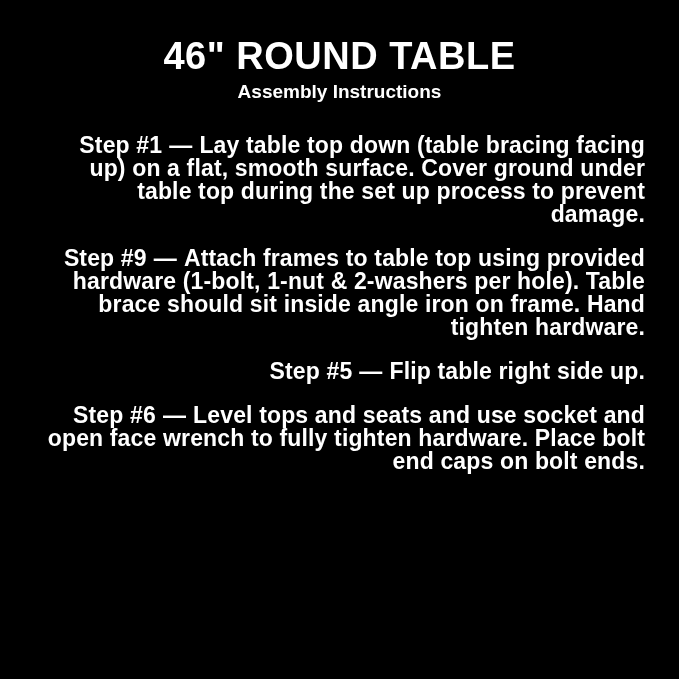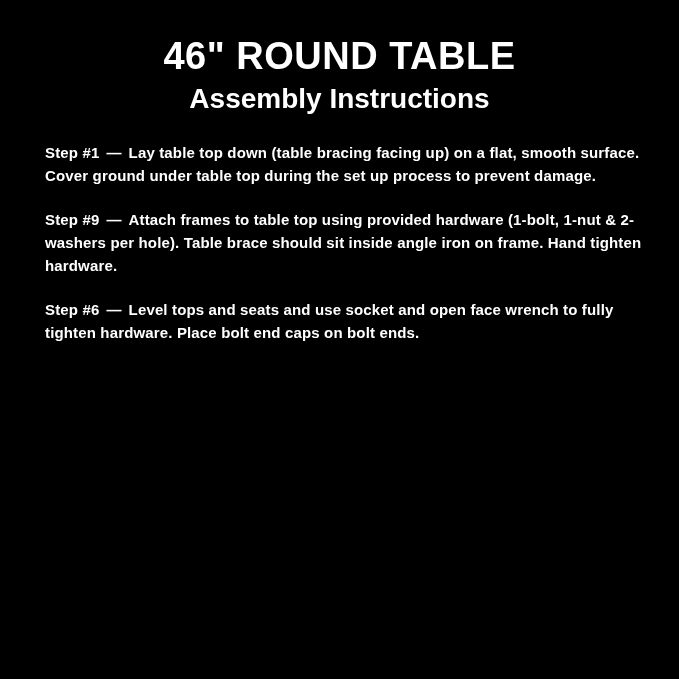--- a/index.html
+++ b/index.html
@@ -23,33 +23,34 @@
     padding-top: 37px;
     text-align: center;
   }
   .title {
     font-size: 38px;
     line-height: 38px;
     margin: 0;
     letter-spacing: 0.5px;
   }
   .subtitle {
-    font-size: 28px;
+    font-size: 19px;
     line-height: 28px;
-    margin: 10px 0 0 0;
+    margin: 3px 0 0 0;
   }
   .steps {
     margin-top: 28px;
     padding: 0 34px 0 45px; 
   }
   .step {
-    font-size: 15px;
+    font-size: 23px;
     line-height: 23px;
     letter-spacing: 0.15px;
     margin: 0 0 21px 0;
+    text-align: right;
   }
   .step-dash {
     margin: 0 7px;
     display: inline-block;
   }
 </style>
 </head>
 <body style="background: rgb(0, 0, 0); color: rgb(255, 255, 255);">
 
 <div class="page">
@@ -60,18 +61,19 @@
   </div>
 
   <div class="steps">
 
     <p class="step"><span class="step-label">Step #1</span><span class="step-dash">—</span><span class="step-text">Lay table top down (table bracing facing up) on a flat, smooth surface. Cover ground under table top during the set up process to prevent damage.</span></p>
 
     <p class="step"><span class="step-label">Step #9</span><span class="step-dash">—</span><span class="step-text">Attach frames to table top using provided hardware (1-bolt, 1-nut &amp; 2-washers per hole). Table brace should sit inside angle iron on frame. Hand tighten hardware.</span></p>
 
 
 
+    <p class="step"><span class="step-label">Step #5</span><span class="step-dash">—</span><span class="step-text">Flip table right side up.</span></p>
 
     <p class="step"><span class="step-label">Step #6</span><span class="step-dash">—</span><span class="step-text">Level tops and seats and use socket and open face wrench to fully tighten hardware. Place bolt end caps on bolt ends.</span></p>
 
   </div>
 
 </div>
 
 </body></html>

